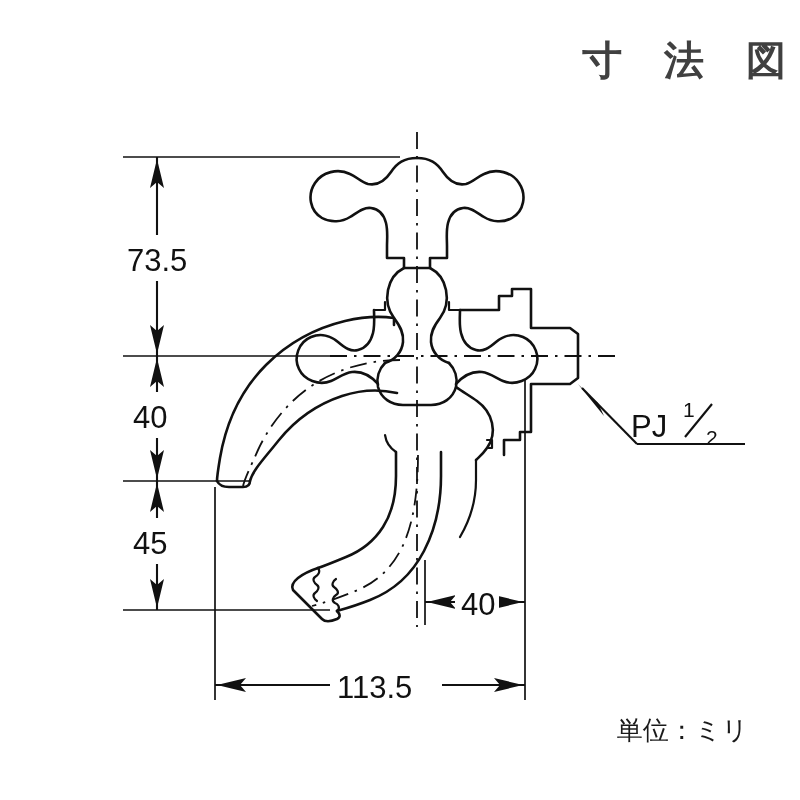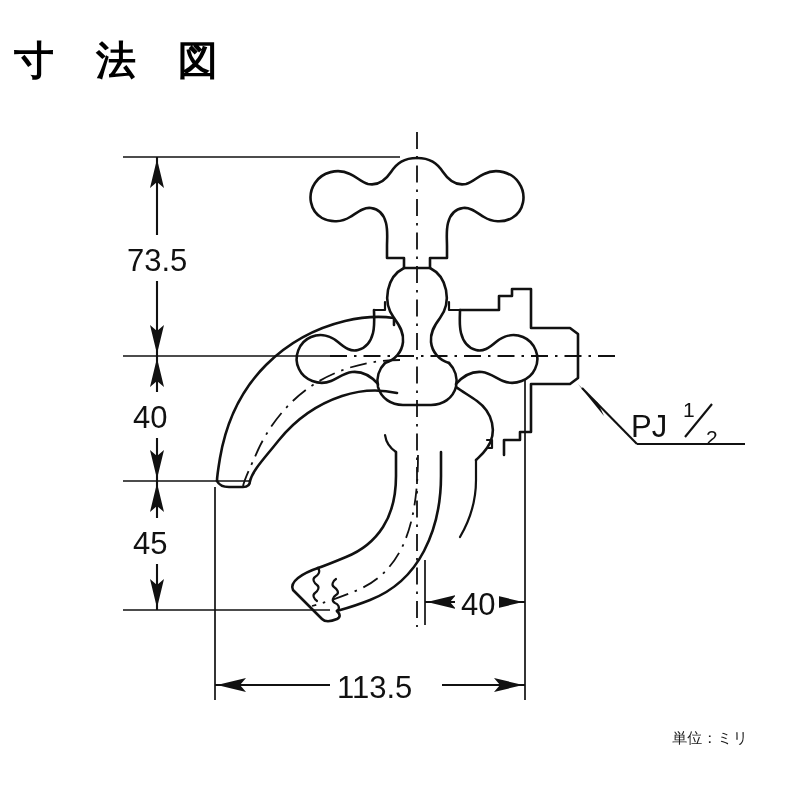--- a/index.html
+++ b/index.html
@@ -19,36 +19,36 @@
     left: 0;
     top: 0;
     width: 800px;
     height: 800px;
   }
   .title-text {
     position: absolute;
     left: 0;
     top: 36px;
     width: 800px;
-    text-align: left;
+    text-align: right;
     font-family: "DejaVu Sans", sans-serif;
     font-size: 40px;
     font-weight: 700;
     letter-spacing: 14px;
     text-indent: 14px;
-    color: #000000;
+    color: #404040;
     line-height: 48px;
     user-select: none;
   }
   .unit-text {
     position: absolute;
     right: 52px;
     bottom: 52px;
     font-family: "DejaVu Sans", sans-serif;
-    font-size: 15px;
+    font-size: 26px;
     color: #1a1a1a;
     letter-spacing: 0px;
     white-space: nowrap;
   }
   svg { display: block; }
   .outline {
     fill: none;
     stroke: #111111;
     stroke-width: 2.6;
     stroke-linecap: round;

